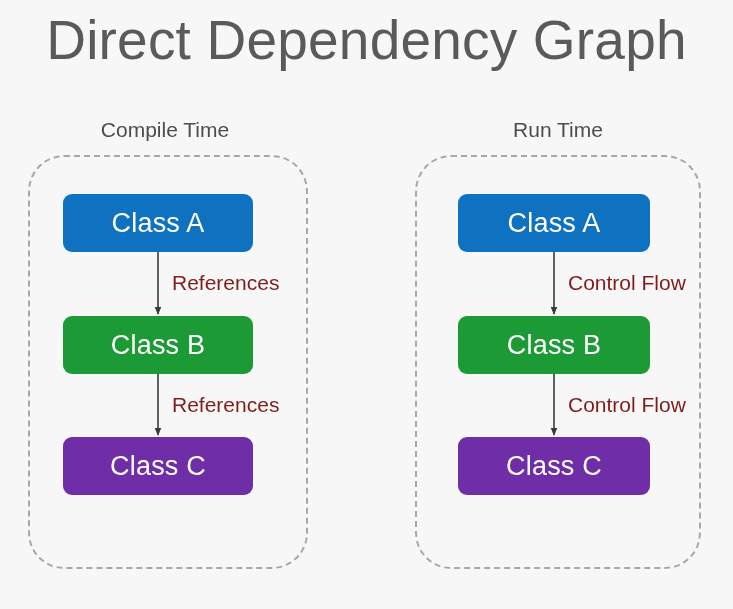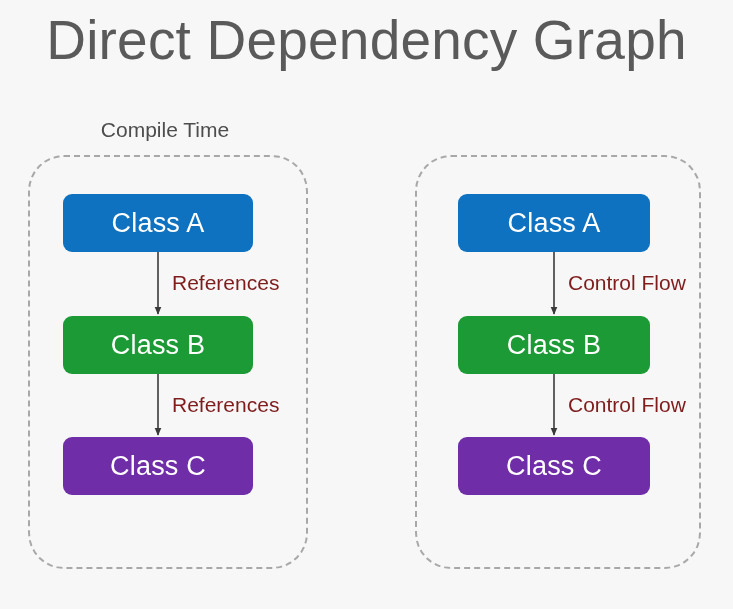--- a/index.html
+++ b/index.html
@@ -108,20 +108,21 @@
   <div class="node" style="left:63px; top:316px; width:190px; height:58px; background:#1c9a35;">
     <span>Class B</span>
   </div>
 
   <div class="edge-label" style="left:172px; top:393px;">References</div>
 
   <div class="node" style="left:63px; top:437px; width:190px; height:58px; background:#6f2da8;">
     <span>Class C</span>
   </div>
 
+  <div class="group-label" style="left:415px; top:118px; width:286px;">Run Time</div>
 
   <div class="group-box" style="left:415px; top:155px; width:286px; height:414px;"></div>
 
   <div class="node" style="left:458px; top:194px; width:192px; height:58px; background:#0e72c0;">
     <span>Class A</span>
   </div>
 
   <div class="edge-label" style="left:568px; top:271px;">Control Flow</div>
 
   <div class="node" style="left:458px; top:316px; width:192px; height:58px; background:#1c9a35;">

